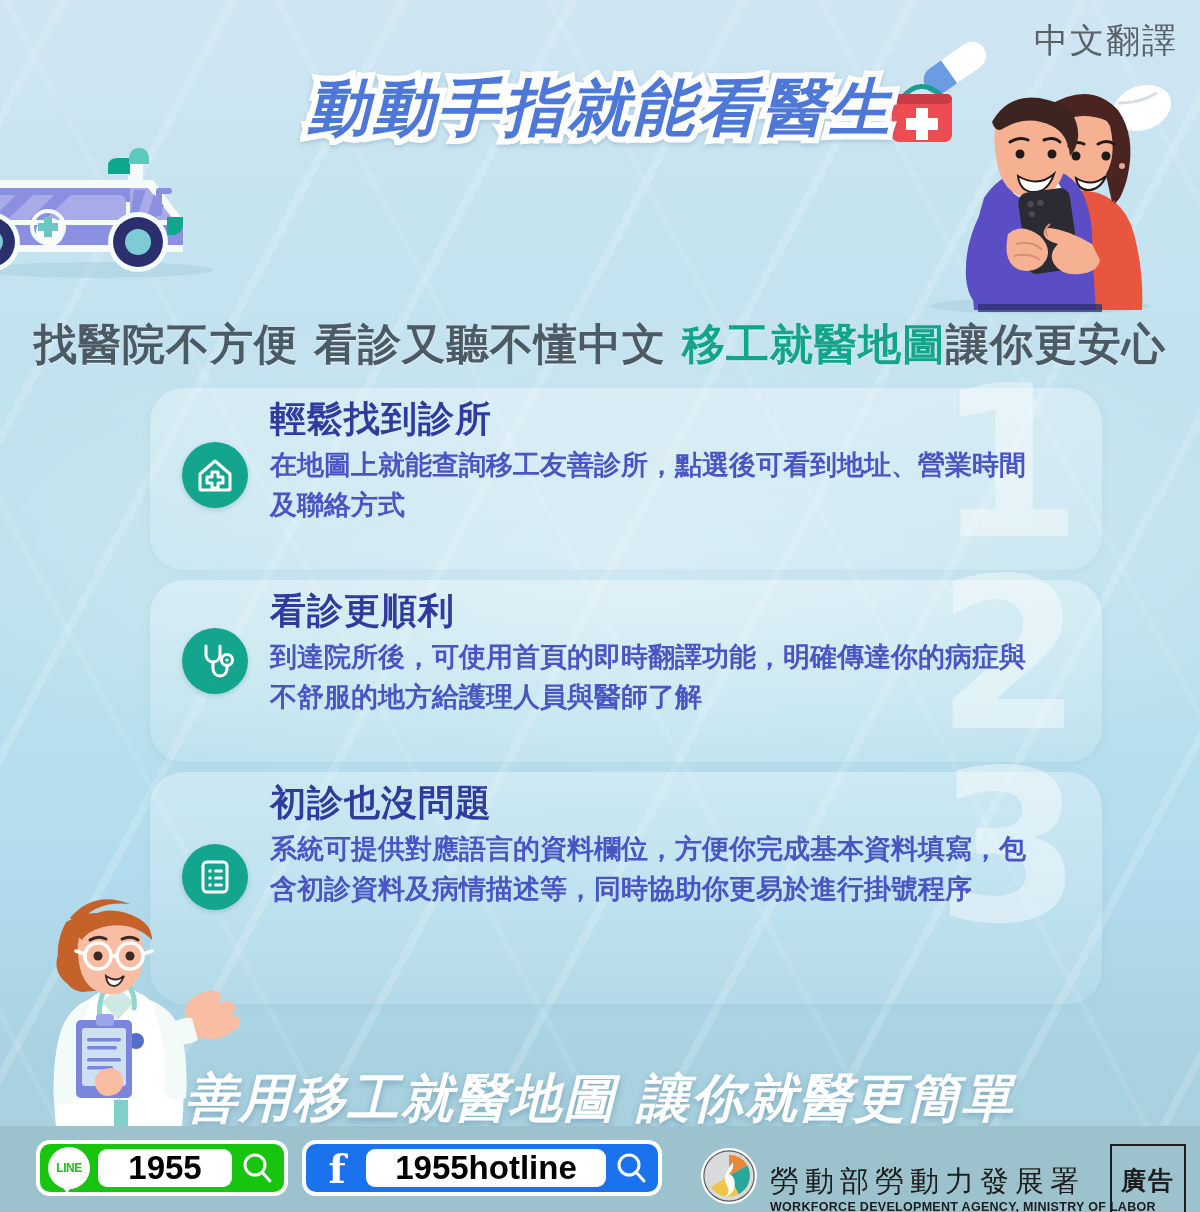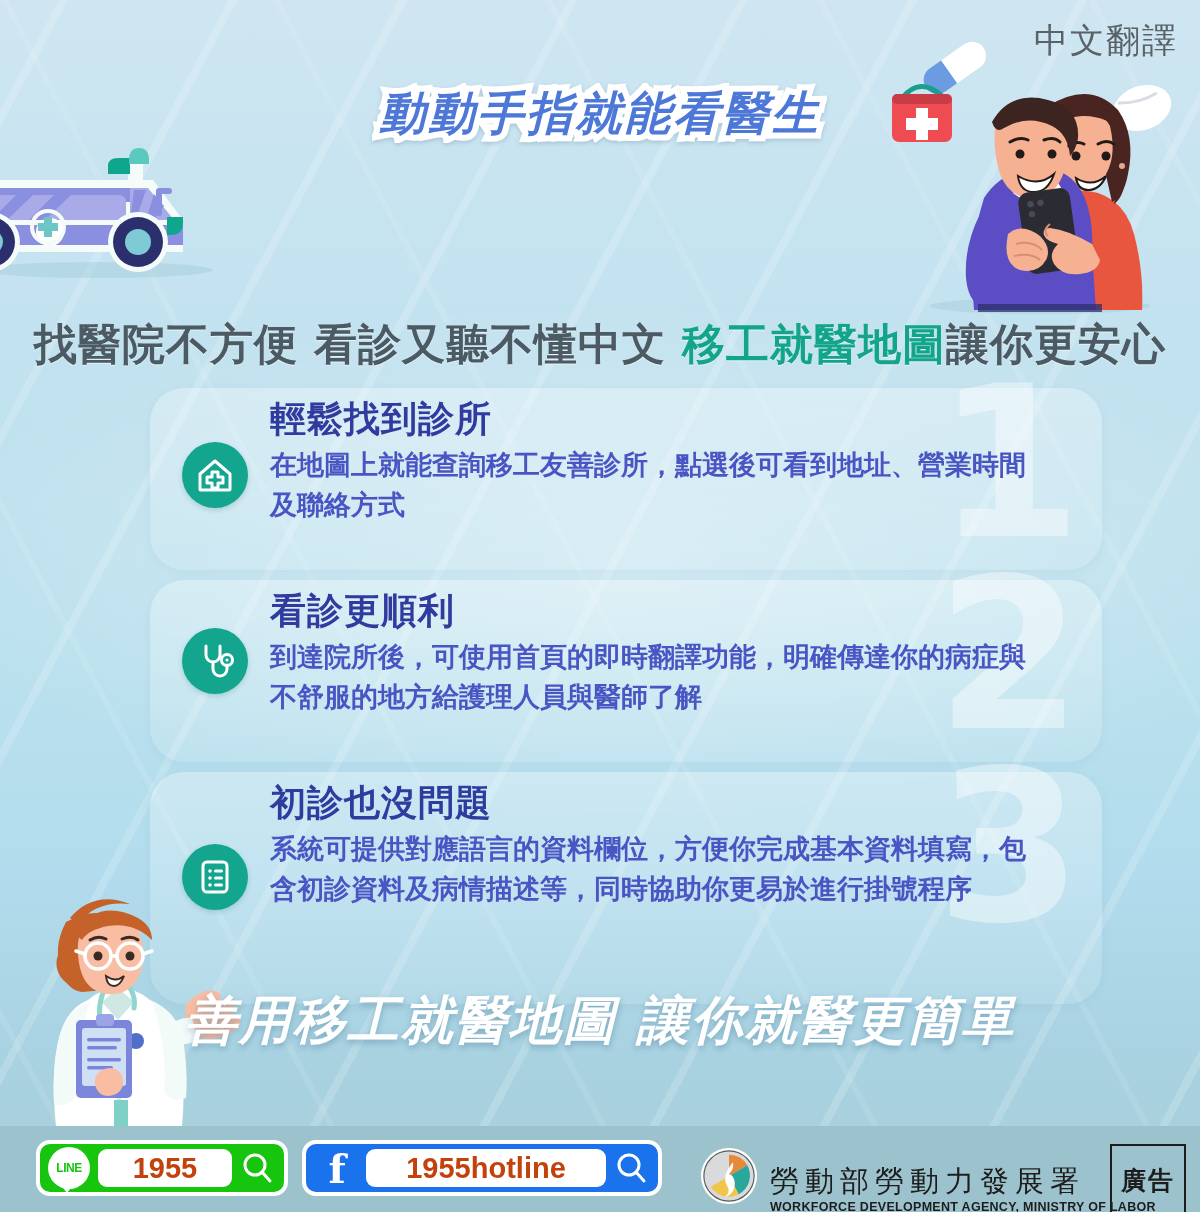--- a/index.html
+++ b/index.html
@@ -22,21 +22,21 @@
 
   
   .headline{position:absolute;left:0;right:0;top:72px;text-align:center;z-index:6;}
   .h-line{
     font-family:"DejaVu Sans","Liberation Sans",sans-serif;
     font-weight:bold;font-style:italic;letter-spacing:3px;line-height:1;
     -webkit-text-stroke:12px #ffffff;paint-order:stroke fill;
     filter:drop-shadow(0 2px 2px rgba(80,120,150,.28));
   }
   .h1{font-size:74px;color:#f47b34;}
-  .h2{font-size:46px;color:#4d78d8;margin-top:18px;}
+  .h2{font-size:62px;color:#4d78d8;margin-top:5px;}
 
   .subtitle{position:absolute;left:0;right:0;top:316px;text-align:center;z-index:6;
     font-family:"DejaVu Sans","Liberation Sans",sans-serif;
     font-size:43px;font-weight:bold;letter-spacing:1px;color:#4c5a63;
     text-shadow:0 1px 0 rgba(255,255,255,.55);}
   .subtitle .hl{color:#12a58c;}
 
   
   .card{position:absolute;left:150px;width:952px;border-radius:34px;
         background:linear-gradient(180deg, rgba(255,255,255,.30), rgba(255,255,255,.10));
@@ -67,42 +67,42 @@
   .i3{margin-top:62px;}
 
   .btxt{margin-left:22px;}
   .btitle{font-family:"DejaVu Sans","Liberation Sans",sans-serif;
           font-size:36px;font-weight:bold;color:#2f3b9e;letter-spacing:1px;line-height:1.15;}
   .bdesc{font-family:"DejaVu Sans","Liberation Sans",sans-serif;
          font-size:27px;font-weight:bold;color:#4a55c4;line-height:1.48;margin-top:6px;
          max-width:760px;}
 
   
-  .tagline{position:absolute;left:0;right:0;top:986px;text-align:center;z-index:7;
+  .tagline{position:absolute;left:0;right:0;top:1064px;text-align:center;z-index:7;
     font-family:"DejaVu Sans","Liberation Sans",sans-serif;
     font-size:52px;font-weight:bold;font-style:italic;color:#ffffff;letter-spacing:2px;
     text-shadow:0 3px 6px rgba(70,120,150,.45);}
 
   
   .footer{position:absolute;left:0;bottom:0;width:1200px;height:86px;background:#9cc3cd;z-index:8;}
   .pill{position:absolute;top:14px;height:56px;border-radius:14px;
         display:flex;align-items:center;border:4px solid #ffffff;box-sizing:border-box;}
   .pill-line{left:36px;width:252px;background:#17c40e;}
   .pill-fb{left:302px;width:360px;background:#1a72ed;}
   .line-badge{width:42px;height:42px;border-radius:50%;background:#ffffff;margin-left:8px;
         display:flex;align-items:center;justify-content:center;position:relative;flex:0 0 auto;}
   .line-badge::after{content:"";position:absolute;bottom:-4px;left:12px;width:0;height:0;
         border-left:7px solid transparent;border-right:7px solid transparent;border-top:9px solid #ffffff;}
   .line-badge span{font-size:12px;font-weight:bold;color:#17c40e;letter-spacing:-.5px;
         font-family:"Liberation Sans",sans-serif;}
   .fb-badge{width:42px;height:42px;margin-left:10px;display:flex;align-items:center;justify-content:center;
         font-family:"DejaVu Serif","Liberation Serif",serif;font-weight:bold;font-size:40px;color:#fff;flex:0 0 auto;}
   .pill-value{background:#fff;border-radius:9px;height:38px;margin:0 8px;flex:1 1 auto;
         display:flex;align-items:center;justify-content:center;
-        font-family:"Liberation Sans",sans-serif;font-size:29px;font-weight:bold;color:#c2410c;}
+        font-family:"Liberation Sans",sans-serif;font-size:33px;font-weight:bold;color:#000000;}
   .mag{width:34px;height:34px;margin-right:10px;flex:0 0 auto;}
 
   .agency{position:absolute;left:700px;top:12px;display:flex;align-items:center;}
   .agency-logo{width:58px;height:58px;flex:0 0 auto;}
   .agency-text{margin-left:12px;}
   .agency-cn{font-family:"DejaVu Sans","Liberation Sans",sans-serif;font-size:29px;font-weight:normal;
         color:#1d1d1d;letter-spacing:6px;line-height:1.1;margin-top:28px;}
   .agency-en{font-family:"Liberation Sans",sans-serif;font-size:12.5px;font-weight:bold;
         color:#1d1d1d;letter-spacing:.3px;margin-top:2px;}
   .ad-box{position:absolute;right:14px;top:18px;border:2px solid #1d1d1d;padding:22px 9px;

